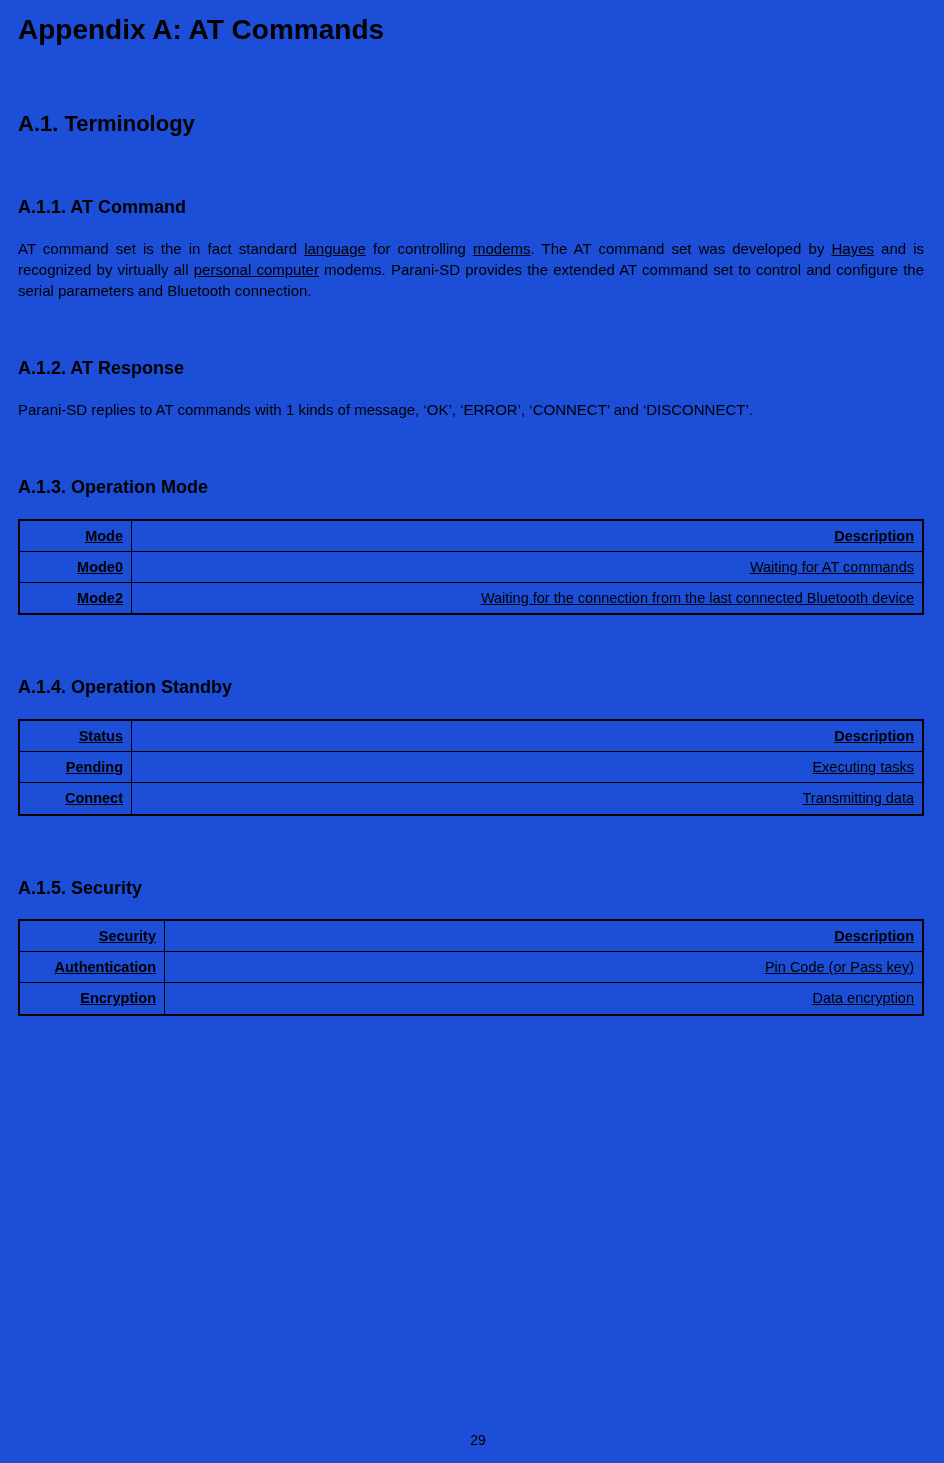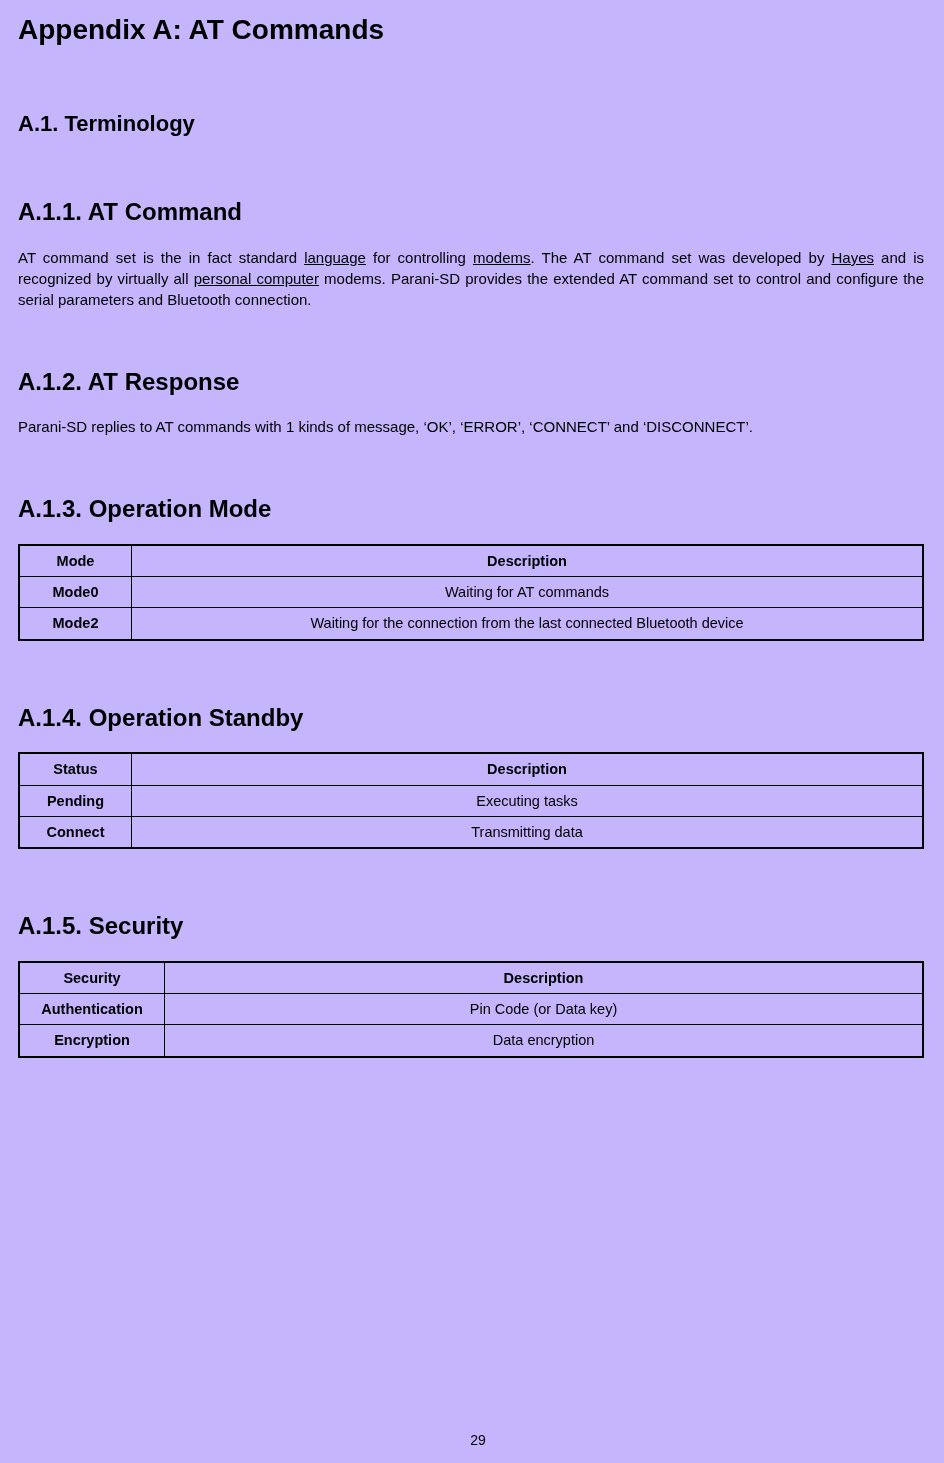--- a/index.html
+++ b/index.html
@@ -9,34 +9,34 @@
       color: #000;
       font-size: 15px;
       line-height: 1.4;
     }
     .page {
       width: 944px;
       min-height: 1463px;
       padding: 10px 20px 40px 18px;
       box-sizing: border-box;
       position: relative;
-      background: #c4b5fd;
+      background: #1d4ed8;
     }
     h1 {
       font-size: 28px;
       font-weight: bold;
       margin: 0 0 60px 0;
     }
     h2 {
       font-size: 22px;
       font-weight: bold;
       margin: 16px 0 55px 0;
     }
     h3 {
-      font-size: 24px;
+      font-size: 18px;
       font-weight: bold;
       margin: 0 0 18px 0;
     }
     .body-text {
       font-size: 15px;
       text-align: justify;
       margin-bottom: 55px;
     }
     .body-text .u {
       text-decoration: underline;
@@ -46,22 +46,23 @@
     }
     table {
       border-collapse: collapse;
       width: 100%;
       border: 2px solid #000;
     }
     table th, table td {
       border: 1px solid #000;
       padding: 5px 8px;
       font-size: 14.5px;
-      text-align: center;
+      text-align: right;
       vertical-align: middle;
+      text-decoration: underline;
     }
     table th {
       font-weight: bold;
     }
     table .col1 {
       font-weight: bold;
       white-space: nowrap;
     }
     .t-mode .col1 { width: 95px; }
     .t-status .col1 { width: 95px; }
@@ -140,21 +141,21 @@
 
   <div class="table-wrap">
     <table class="t-security">
       <tbody>
           <tr>
         <th class="col1">Security</th>
         <th>Description</th>
       </tr>
       <tr>
         <td class="col1">Authentication</td>
-        <td>Pin Code (or Data key)</td>
+        <td>Pin Code (or Pass key)</td>
       </tr>
       <tr>
         <td class="col1">Encryption</td>
         <td>Data encryption</td>
       </tr>
     </tbody>
       </table>
   </div>
 
   <div class="footer-num">29</div>

